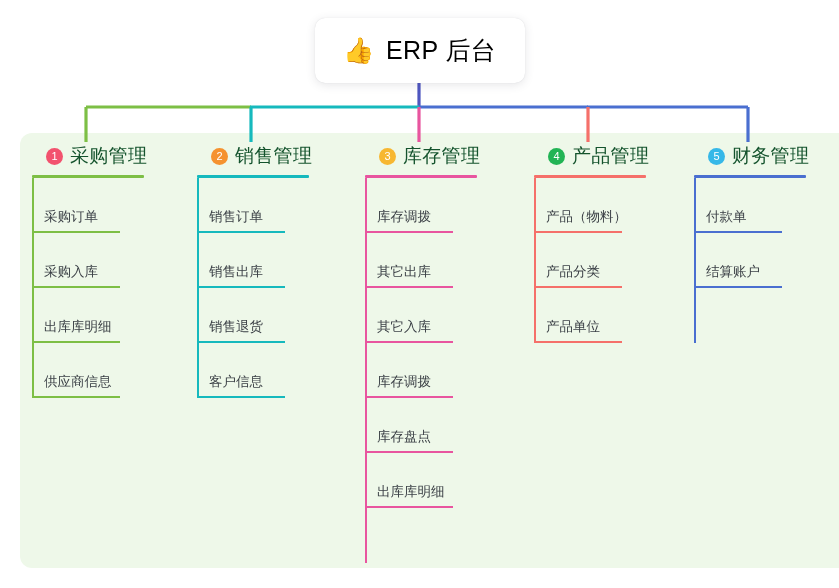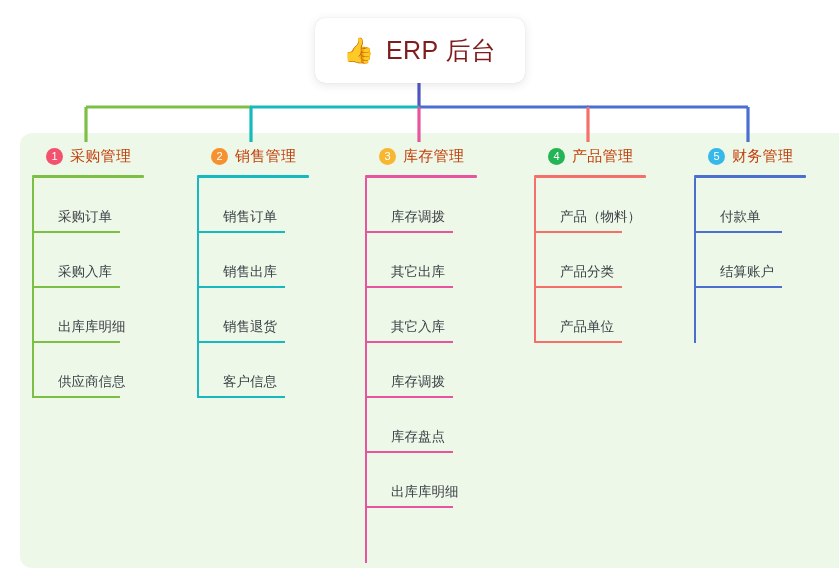--- a/index.html
+++ b/index.html
@@ -46,21 +46,21 @@
     gap: 11px;
   }
   .root-emoji {
     font-family: "DejaVu Sans", sans-serif;
     font-size: 25px;
     line-height: 1;
     color: #f0b429;
   }
   .root-title {
     font-size: 25px;
-    color: #7f1d1d;
+    color: #000000;
     letter-spacing: 0.4px;
     white-space: nowrap;
   }
 
   
   .panel {
     position: absolute;
     left: 20px;
     top: 133px;
     width: 1150px;
@@ -106,22 +106,22 @@
     height: 17px;
     border-radius: 50%;
     color: #ffffff;
     font-size: 11px;
     line-height: 17px;
     text-align: center;
     font-family: "Liberation Sans", sans-serif;
     flex: 0 0 auto;
   }
   .col-title {
-    font-size: 15px;
-    color: #c2410c;
+    font-size: 19px;
+    color: #14532d;
     letter-spacing: 0.3px;
   }
   .col-rule {
     height: 3px;
     width: 112px;
     margin-top: 8px;
     border-radius: 1px;
   }
 
   .items {
@@ -129,21 +129,21 @@
     margin-top: 0;
     padding-top: 0;
   }
   .item {
     position: relative;
     height: 55px;
     box-sizing: border-box;
   }
   .item-label {
     position: absolute;
-    left: 26px;
+    left: 12px;
     bottom: 7px;
     font-size: 13.5px;
     color: #3a3f45;
     white-space: nowrap;
   }
   .item-rule {
     position: absolute;
     left: 0;
     bottom: 0;
     height: 1.6px;

